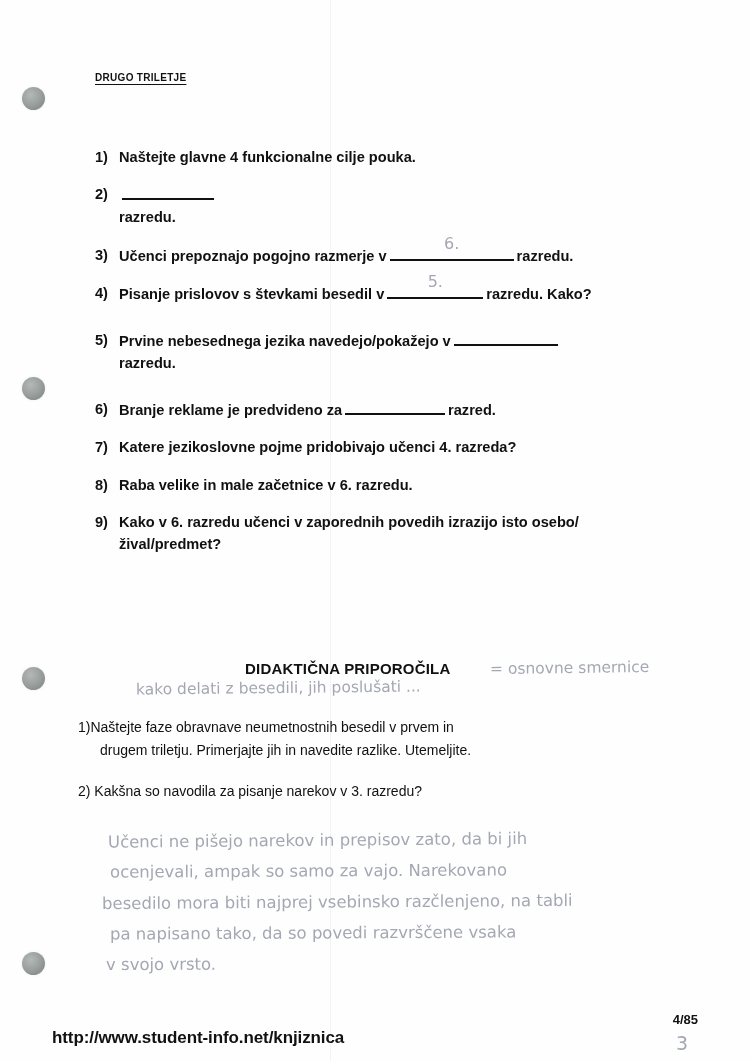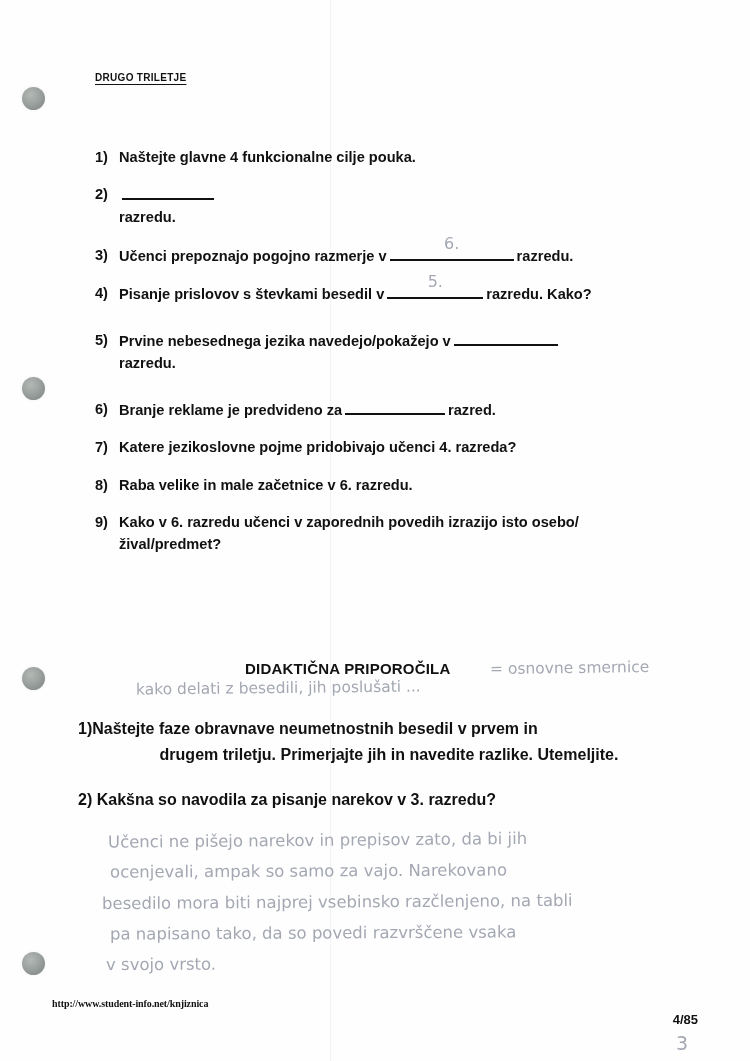--- a/index.html
+++ b/index.html
@@ -117,26 +117,26 @@
     transform: rotate(-0.6deg);
   }
 
   .qlist2 {
     position: absolute;
     left: 78px;
     top: 716px;
     width: 600px;
   }
   .q2 {
-    font-size: 16px;
-    font-weight: bold;
+    font-size: 14px;
+    font-weight: normal;
     line-height: 1.62;
   }
   .q2.spaced { margin-top: 19px; }
-  .q2 .indent { padding-left: 22px; display: block; text-align: center; }
+  .q2 .indent { padding-left: 22px; display: block; }
 
   .answer {
     position: absolute;
     left: 108px;
     top: 824px;
     width: 600px;
   }
   .answer .line {
     font-size: 16.5px;
     line-height: 1.88;
@@ -144,24 +144,24 @@
   }
   .answer .line:nth-child(1) { transform: rotate(-0.5deg); }
   .answer .line:nth-child(2) { transform: rotate(-0.3deg); margin-left: 2px; }
   .answer .line:nth-child(3) { transform: rotate(-0.4deg); margin-left: -6px; }
   .answer .line:nth-child(4) { transform: rotate(-0.3deg); margin-left: 2px; }
   .answer .line:nth-child(5) { transform: rotate(-0.2deg); margin-left: -2px; }
 
   .footer-url {
     position: absolute;
     left: 52px;
-    top: 998px;
-    font-size: 10px;
-    font-weight: bold;
-    font-family: Liberation Serif, serif;
+    top: 1028px;
+    font-size: 17px;
+    font-weight: bold;
+    font-family: Liberation Sans, sans-serif;
     letter-spacing: -0.1px;
   }
   .footer-page {
     position: absolute;
     right: 52px;
     top: 1012px;
     font-size: 13px;
     font-weight: bold;
   }
   .footer-hand {

